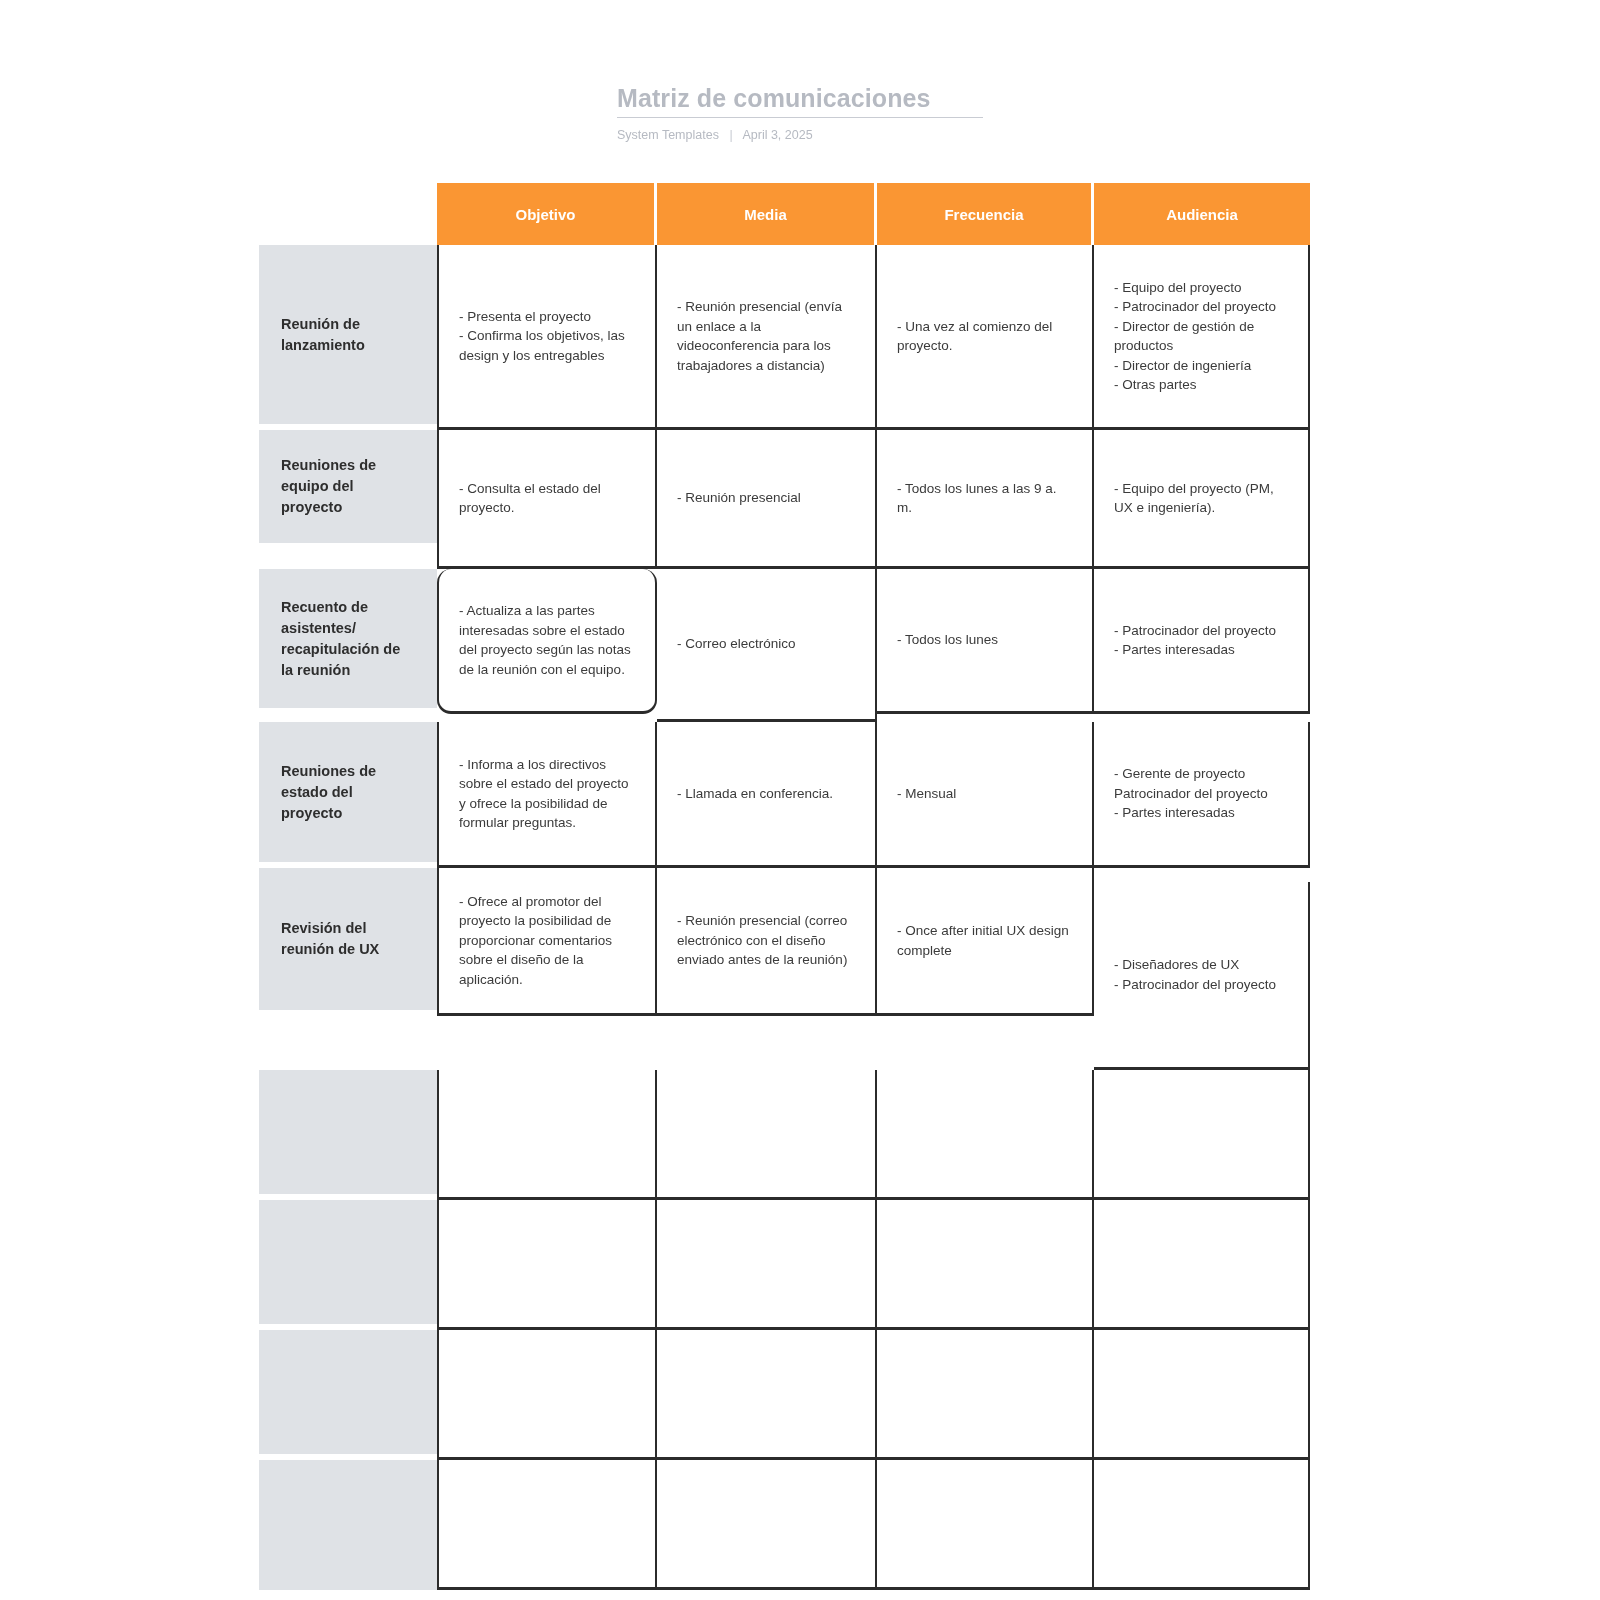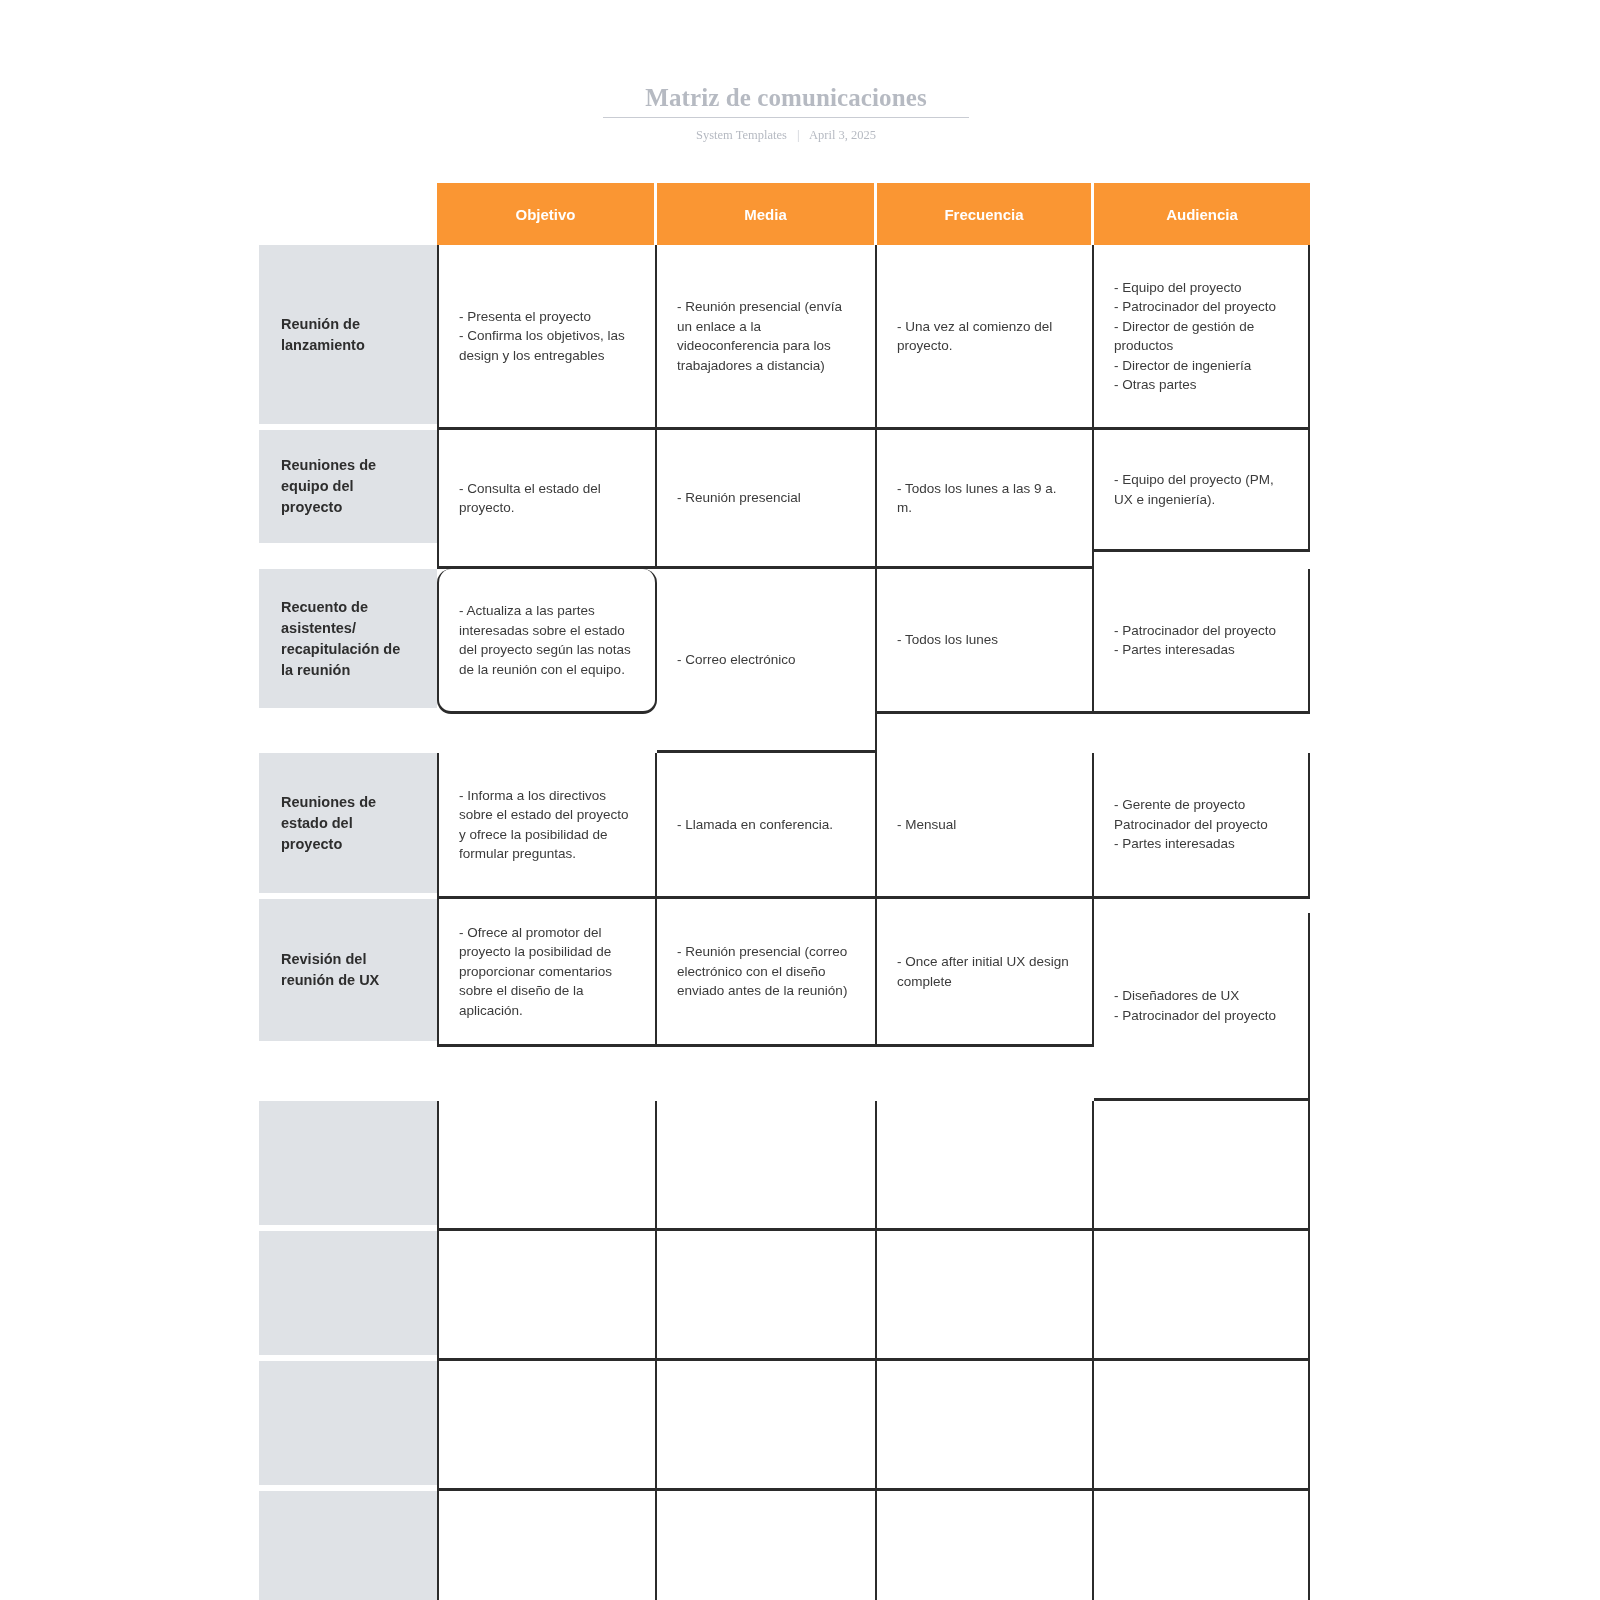--- a/index.html
+++ b/index.html
@@ -13,25 +13,24 @@
     position: relative;
     width: 1600px;
     height: 1600px;
     background: #ffffff;
     overflow: hidden;
   }
 
   
   .title-block {
     position: absolute;
-    left: 603px;
+    left: 617px;
     top: 82px;
     width: 366px;
-    text-align: center;
-    font-family: Liberation Serif, serif;
+    text-align: left;
   }
   .doc-title {
     font-size: 25px;
     font-weight: bold;
     color: #b6bac2;
     letter-spacing: 0.1px;
     line-height: 32px;
     white-space: nowrap;
   }
   .title-rule {
@@ -140,24 +139,24 @@
         <div class="data-cell top-row" style="height: 185px;">- Una vez al comienzo del proyecto.</div>
         <div class="data-cell col-last top-row" style="height: 185px;">- Equipo del proyecto
 - Patrocinador del proyecto
 - Director de gestión de productos
 - Director de ingeniería
 - Otras partes</div>
         <div class="label-cell" style="height: 119px;">Reuniones de equipo del proyecto</div>
         <div class="data-cell col-first" style="height: 139px;">- Consulta el estado del proyecto.</div>
         <div class="data-cell" style="height: 139px;">- Reunión presencial</div>
         <div class="data-cell" style="height: 139px;">- Todos los lunes a las 9 a. m.</div>
-        <div class="data-cell col-last" style="height: 122px;">- Equipo del proyecto (PM, UX e ingeniería).</div>
+        <div class="data-cell col-last" style="height: 139px;">- Equipo del proyecto (PM, UX e ingeniería).</div>
         <div class="label-cell" style="height: 145px;">Recuento de asistentes/ recapitulación de la reunión</div>
         <div class="data-cell col-first" style="height: 145px; border-radius: 14px;">- Actualiza a las partes interesadas sobre el estado del proyecto según las notas de la reunión con el equipo.</div>
-        <div class="data-cell" style="height: 184px;">- Correo electrónico</div>
+        <div class="data-cell" style="height: 153px;">- Correo electrónico</div>
         <div class="data-cell" style="height: 145px;">- Todos los lunes</div>
         <div class="data-cell col-last" style="height: 145px;">- Patrocinador del proyecto
 - Partes interesadas</div>
         <div class="label-cell" style="height: 146px;">Reuniones de estado del proyecto</div>
         <div class="data-cell col-first" style="height: 146px;">- Informa a los directivos sobre el estado del proyecto y ofrece la posibilidad de formular preguntas.</div>
         <div class="data-cell" style="height: 146px;">- Llamada en conferencia.</div>
         <div class="data-cell" style="height: 146px;">- Mensual</div>
         <div class="data-cell col-last" style="height: 146px;">- Gerente de proyecto
  Patrocinador del proyecto
 - Partes interesadas</div>

